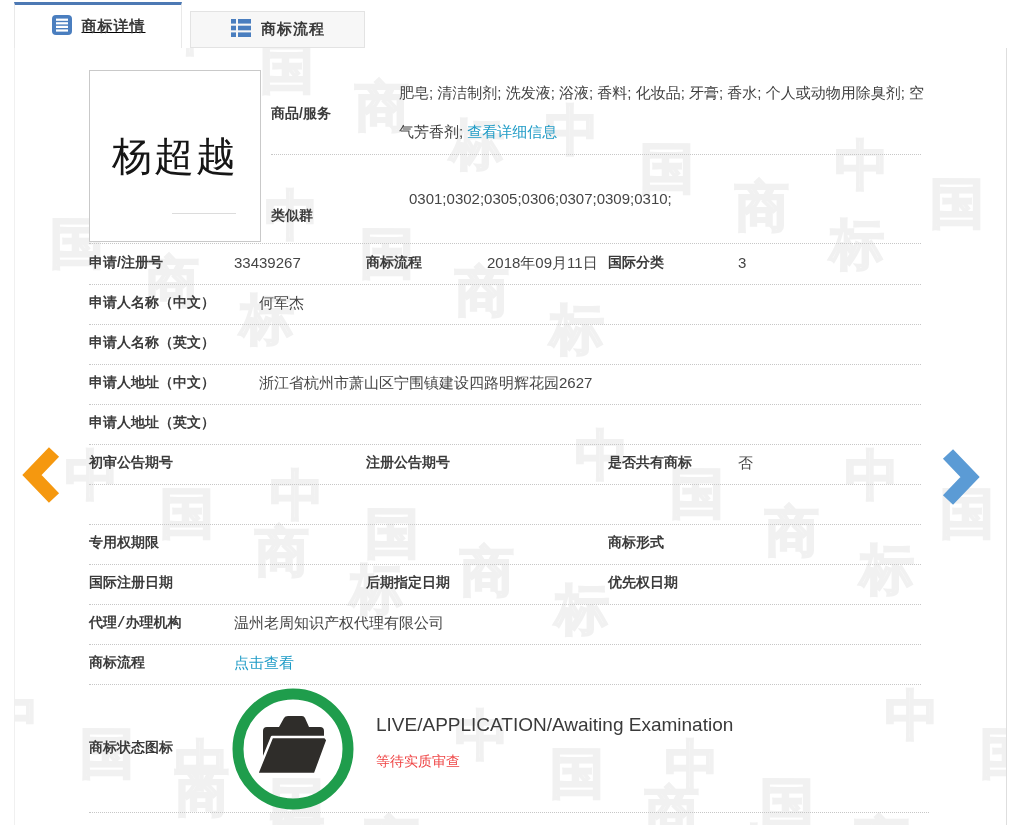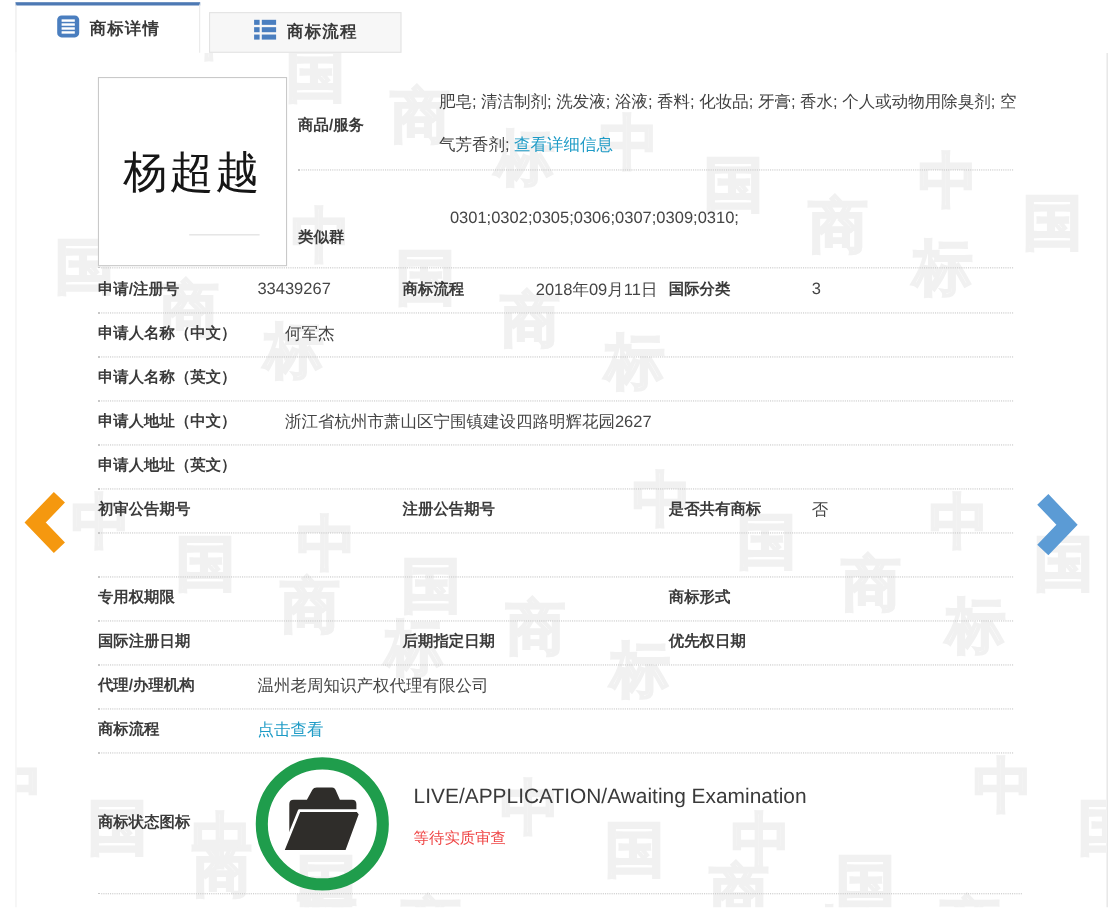--- a/index.html
+++ b/index.html
@@ -3,21 +3,21 @@
 <meta charset="utf-8">
 <style>
   * { margin:0; padding:0; box-sizing:border-box; }
   body { background:#fff; font-family:"Liberation Sans","DejaVu Sans",sans-serif; }
   .stage { position:relative; width:1013px; height:825px; background:#fff; overflow:hidden; }
 
   
   .tabbar { position:absolute; left:0; top:0; width:1013px; height:48px; background:#fff; z-index:5; }
   .tab { display:flex; align-items:center; justify-content:center; gap:9px; cursor:pointer; }
   .tab-active { position:absolute; left:14px; top:2px; width:168px; height:46px;
-    background:#fff; border-top:3px solid #4d79b4; border-left:1px solid #e9e9e9; border-right:1px solid #e9e9e9; }
+    background:#fff; border-top:3px solid #4d79b4; border-left:1px solid #e9e9e9; border-right:1px solid #e9e9e9;text-decoration:underline; }
   .tab-inactive { position:absolute; left:190px; top:11px; width:175px; height:37px;
     background:#f7f7f7; border:1px solid #e3e3e3; }
   .tab-label { font-size:15px; font-weight:bold; color:#3a3a3a; letter-spacing:1px; }
 
   
   .panel { position:absolute; left:14px; top:48px; width:993px; height:777px; background:#fff;
     border-right:1px solid #dedede; border-left:1px solid #f0f0f0; overflow:hidden; z-index:1; }
 
   
   #watermark-layer { position:absolute; inset:0; z-index:0; pointer-events:none; }
@@ -217,21 +217,21 @@
         <span class="lbl x-l1">专用权期限</span>
         <span class="lbl x-l3">商标形式</span>
       </div>
 
       <div class="row" style="top:526px;">
         <span class="lbl x-l1">国际注册日期</span>
         <span class="lbl x-l2">后期指定日期</span>
         <span class="lbl x-l3">优先权日期</span>
       </div>
 
-      <div class="row" style="top:566px;">
+      <div class="row" style="top:566px;font-family:Liberation Mono, monospace;">
         <span class="lbl x-l1">代理/办理机构</span>
         <span class="val x-v1">温州老周知识产权代理有限公司</span>
       </div>
 
       <div class="row" style="top:606px;">
         <span class="lbl x-l1">商标流程</span>
         <a class="val x-v1 link">点击查看</a>
       </div>
 
       <span class="lbl x-l1 status-label">商标状态图标</span>

